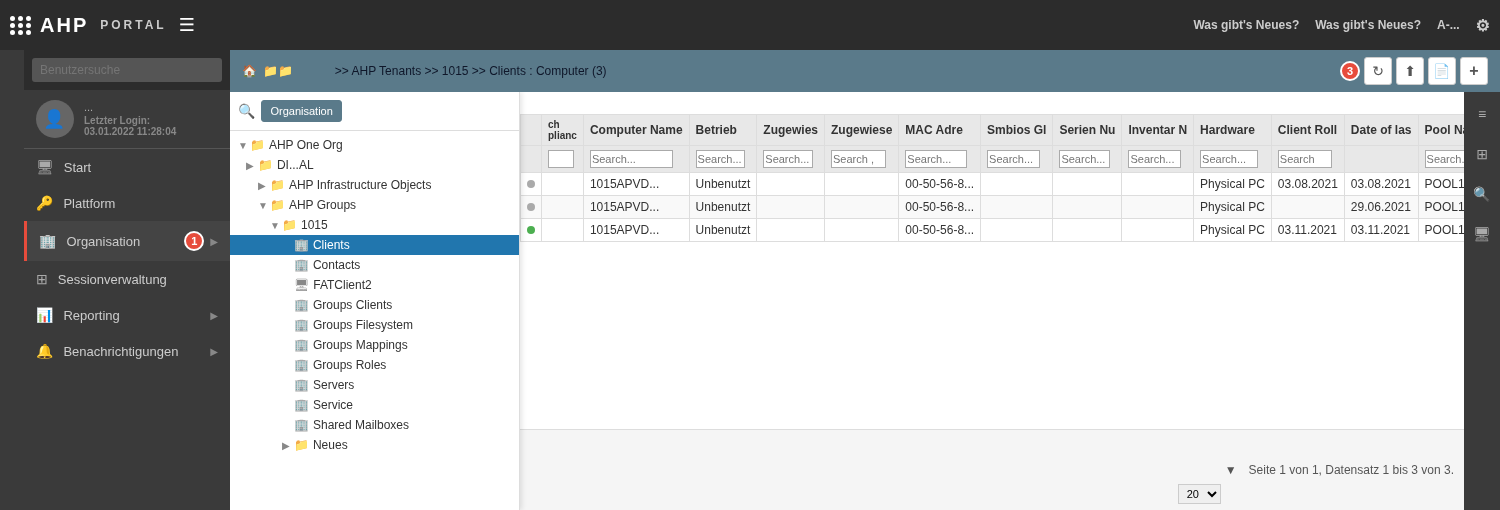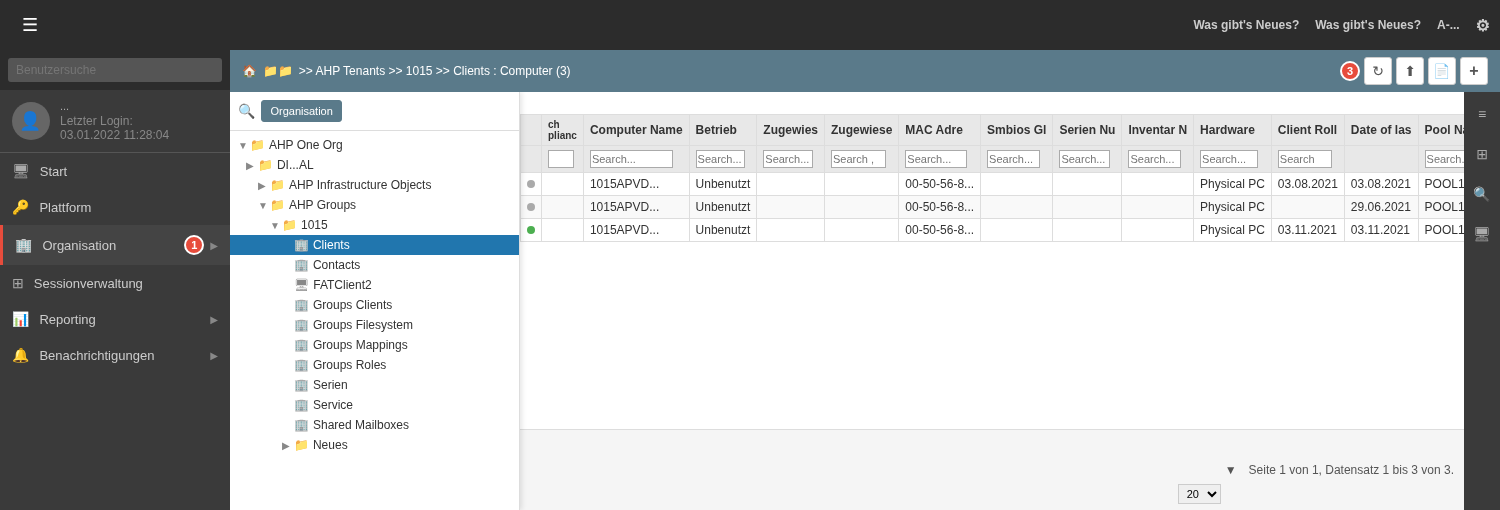--- a/index.html
+++ b/index.html
@@ -49,20 +49,21 @@
     }
 
     
     .sidebar {
       width: 230px;
       background: #3a3a3a;
       flex-shrink: 0;
       display: flex;
       flex-direction: column;
       overflow: hidden;
+      padding-left: 24px;
     }
     .sidebar-search {
       padding: 8px;
       background: #2c2c2c;
     }
     .sidebar-search input {
       width: 100%;
       padding: 5px 8px;
       background: #555;
       border: none;
@@ -82,21 +83,21 @@
       height: 38px;
       background: #666;
       border-radius: 50%;
       display: flex;
       align-items: center;
       justify-content: center;
       color: #ccc;
       font-size: 18px;
     }
     .sidebar-user-name { color: #aaa; font-size: 11px; margin-bottom: 2px; }
-    .sidebar-user-login { color: #888; font-size: 12px; }
+    .sidebar-user-login { color: #888; font-size: 10px; font-weight: bold; }
 
     .sidebar-nav { flex: 1; overflow-y: auto; }
     .sidebar-item {
       display: flex;
       align-items: center;
       padding: 10px 12px;
       color: #ccc;
       cursor: pointer;
       justify-content: space-between;
     }
@@ -317,20 +318,35 @@
       border: 1px solid #aaa;
       padding: 2px 1px;
       font-size: 11px;
       color: #555;
     }
   </style>
 </head>
 <body>
 
 <div class="topbar">
+  <div class="topbar-logo">
+    <div class="dots">
+      <div class="dot"></div>
+        <div class="dot"></div>
+        <div class="dot"></div>
+      <div class="dot"></div>
+        <div class="dot"></div>
+        <div class="dot"></div>
+      <div class="dot"></div>
+        <div class="dot"></div>
+        <div class="dot"></div>
+    </div>
+    <span class="brand">AHP</span>
+    <span class="portal">PORTAL</span>
+  </div>
   <span class="topbar-menu-icon">☰</span>
   <div class="topbar-right">
     <span style="color:#ccc; cursor:pointer;">Was gibt's Neues?</span>
     <span style="color:#ccc;">Was gibt's Neues?</span>
     <span style="color:#ccc; cursor:pointer;">A-...</span>
     <span style="color:#ccc; cursor:pointer; font-size:16px;">⚙</span>
   </div>
 </div>
 
 <div class="main-layout">
@@ -391,21 +407,21 @@
         <span class="sidebar-arrow">▶</span>
       </div>
     </div>
   </div>
 
   <div class="content-area">
 
     <div class="breadcrumb-bar">
       <span style="cursor:pointer;">🏠</span>
       <span style="color:#aaa;">📁📁</span>
-      <span style="color:#ffffff;">&gt;&gt; AHP Tenants &gt;&gt; 1015 &gt;&gt; Clients : Computer (3)</span>
+      <span style="color:#0f172a;margin-left:36px;">&gt;&gt; AHP Tenants &gt;&gt; 1015 &gt;&gt; Clients : Computer (3)</span>
       <div class="breadcrumb-actions">
         <div class="num-badge">3</div>
         <div class="breadcrumb-btn" title="Refresh">↻</div>
         <div class="breadcrumb-btn" title="Upload">⬆</div>
         <div class="breadcrumb-btn" title="File">📄</div>
         <div class="breadcrumb-btn" title="Add" style="font-size:16px; font-weight:bold;">+</div>
       </div>
     </div>
 
     <div class="right-panel">
@@ -485,21 +501,21 @@
 
           <div class="tree-node tree-indent-4">
             <span class="tree-toggle">&nbsp;</span>
             <span class="tree-icon org">🏢</span>
             <span>Groups Roles</span>
           </div>
 
           <div class="tree-node tree-indent-4">
             <span class="tree-toggle">&nbsp;</span>
             <span class="tree-icon org">🏢</span>
-            <span>Serien</span>
+            <span>Servers</span>
           </div>
 
           <div class="tree-node tree-indent-4">
             <span class="tree-toggle">&nbsp;</span>
             <span class="tree-icon org">🏢</span>
             <span>Service</span>
           </div>
 
           <div class="tree-node tree-indent-4">
             <span class="tree-toggle">&nbsp;</span>

